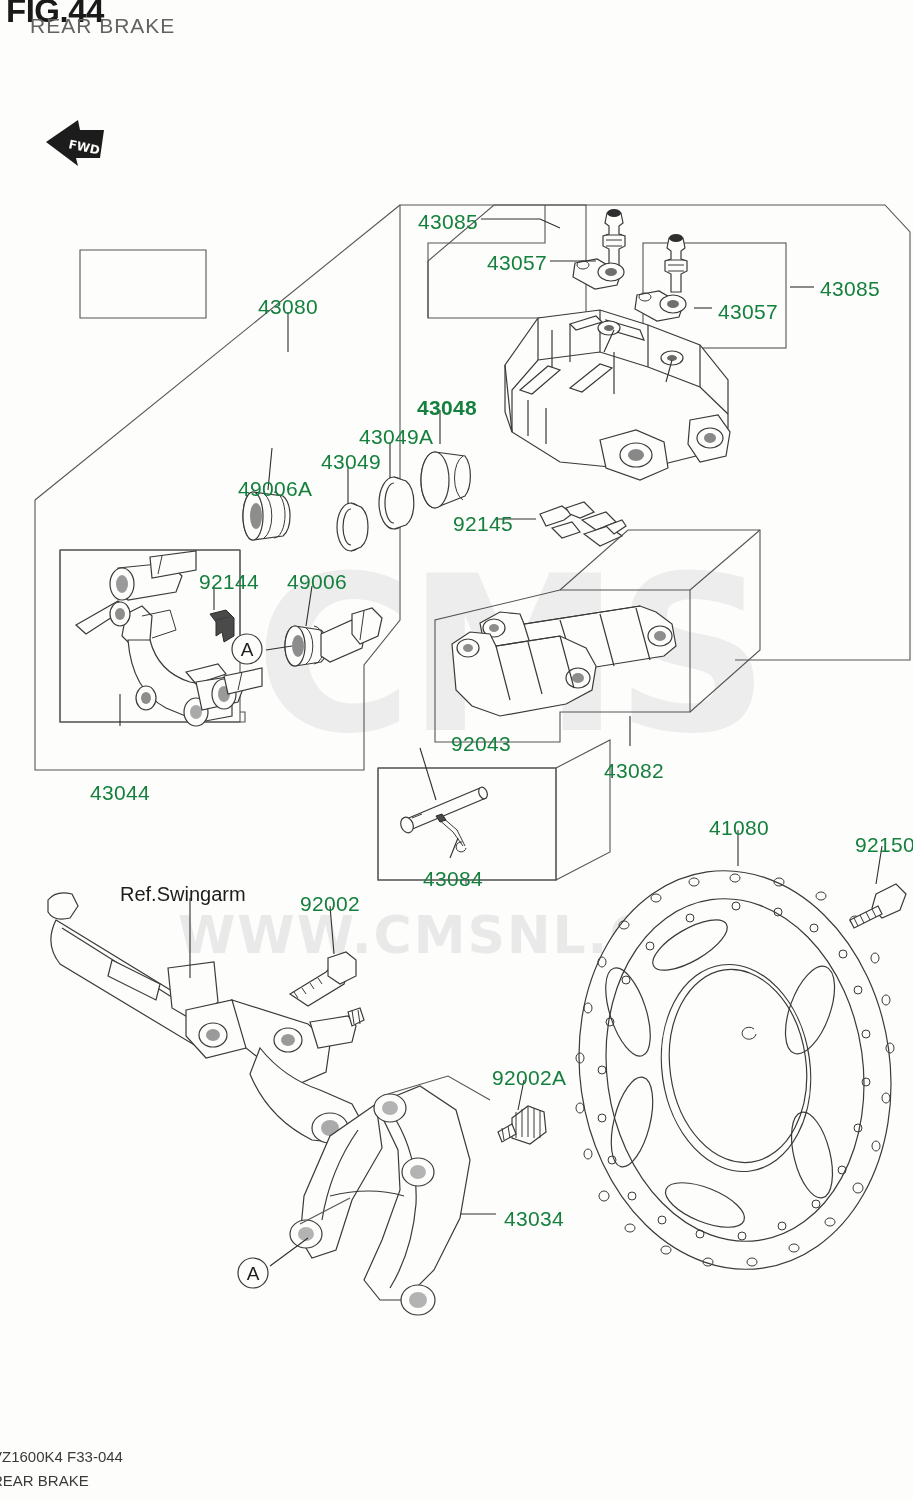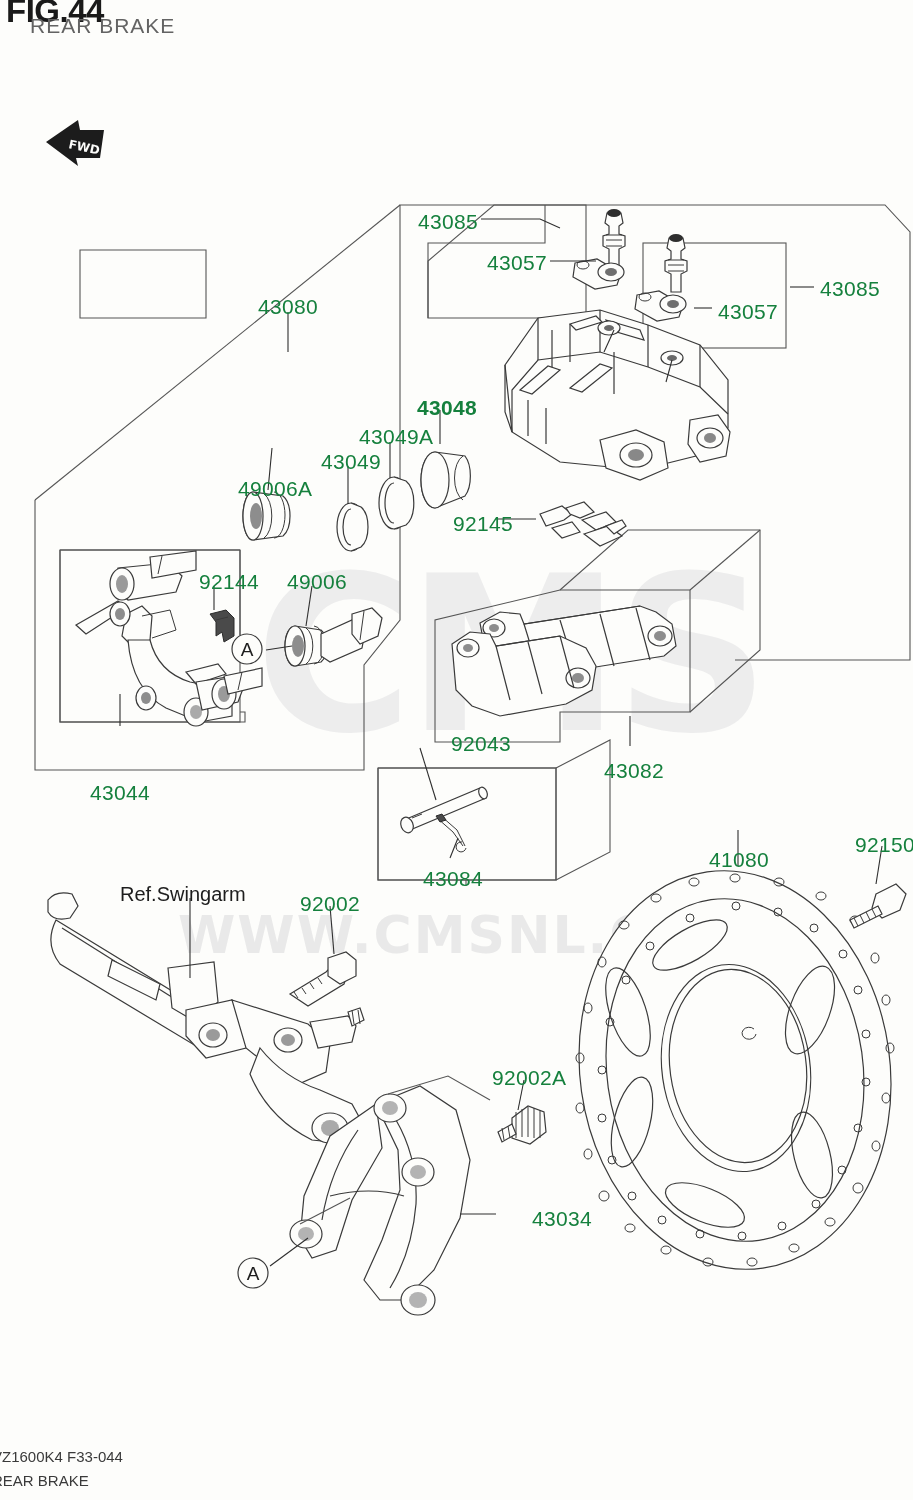--- a/index.html
+++ b/index.html
@@ -481,24 +481,24 @@
   <div class="callout" style="left:359px;  top:425px;">43049A</div>
   <div class="callout" style="left:238px;  top:432px;margin-top:45px;">49006A</div>
   <div class="callout" style="left:321px;  top:450px;">43049</div>
   <div class="callout" style="left:453px;  top:512px;">92145</div>
   <div class="callout" style="left:178px;  top:570px;margin-left:21px;">92144</div>
   <div class="callout" style="left:287px;  top:570px;">49006</div>
   <div class="callout" style="left:90px;   top:733px;margin-top:48px;">43044</div>
   <div class="callout" style="left:403px;  top:732px;margin-left:48px;">92043</div>
   <div class="callout" style="left:604px;  top:753px;margin-top:6px;">43082</div>
   <div class="callout" style="left:423px;  top:867px;">43084</div>
-  <div class="callout" style="left:709px;  top:816px;margin-top:32px;">41080</div>
+  <div class="callout" style="left:709px;  top:816px;">41080</div>
   <div class="callout" style="left:855px;  top:833px;">92150</div>
   <div class="callout" style="left:300px;  top:892px;">92002</div>
   <div class="callout" style="left:492px;  top:1066px;">92002A</div>
-  <div class="callout" style="left:504px;  top:1207px;margin-left:28px;">43034</div>
+  <div class="callout" style="left:504px;  top:1207px;">43034</div>
 
   <div class="refnote" style="left:120px; top:883px;">Ref.Swingarm</div>
 
   <div class="footer-code">VZ1600K4 F33-044</div>
   <div class="footer-name">REAR BRAKE</div>
 
 </div>
 
 </body></html>

